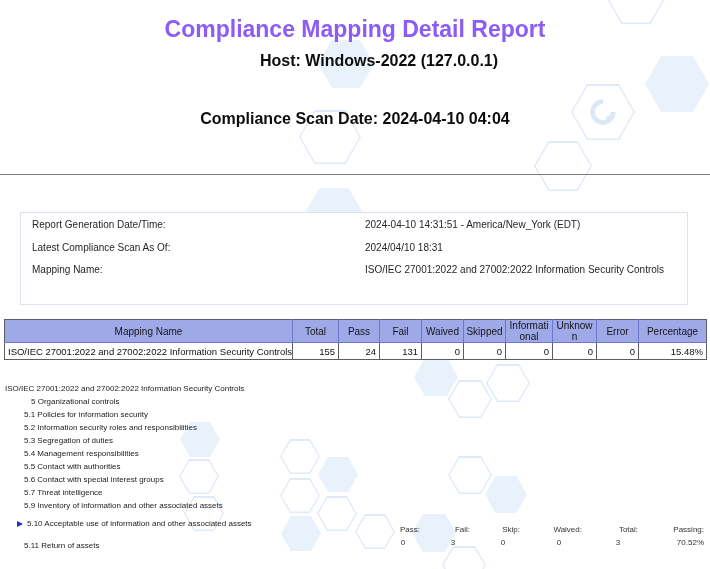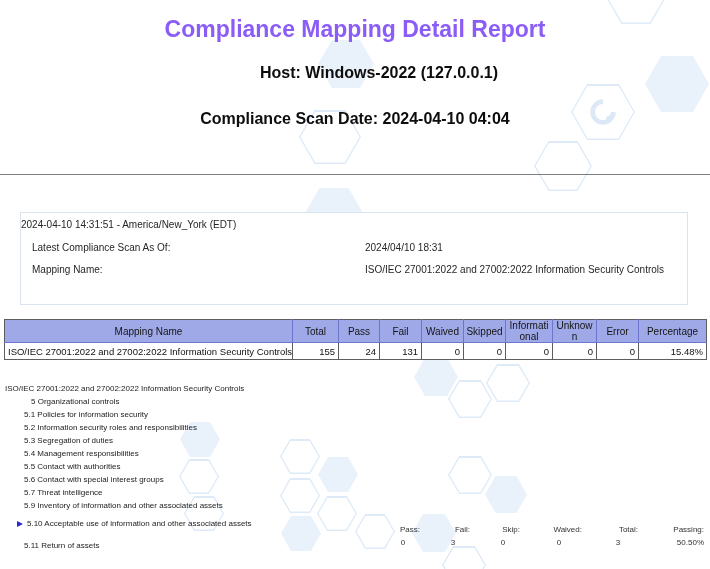--- a/index.html
+++ b/index.html
@@ -11,21 +11,21 @@
   .hex { position:absolute; clip-path:polygon(25% 0,75% 0,100% 50%,75% 100%,25% 100%,0 50%); z-index:0; }
   .hex.f { background:#e9f1fb; }
   .hex.o { background:#dfeaf8; }
   .hex.o i { position:absolute; inset:1.5px; clip-path:polygon(25% 0,75% 0,100% 50%,75% 100%,25% 100%,0 50%); background:#fff; display:block; }
 
   
   .report-title { position:absolute; z-index:1; top:16px; left:0; width:100%; text-align:center;
                   font-size:23px; font-weight:bold; color:#8b5cf6; }
   .sub-line { position:absolute; z-index:1; left:0; width:100%; text-align:center;
               font-size:16px; font-weight:bold; color:#0d0d0d; }
-  .host-line { top:64px;padding-left:48px; }
+  .host-line { top:52px;padding-left:48px; }
   .scan-line { top:110px; }
 
   .divider { position:absolute; z-index:1; top:174px; left:0; width:710px; height:0; border-top:1px solid #7d7d7d; }
 
   
   .info-panel { position:absolute; z-index:1; top:212px; left:20px; width:668px; height:93px;
                 background:#fff; border:1px solid #dbe4ee; }
   .info-row { display:flex; align-items:center; height:22.7px; font-size:10px; color:#262626; }
   .info-row .lbl { width:344px; padding-left:11px; }
   .info-row .val { flex:1; }
@@ -126,20 +126,21 @@
     </div>
 
   <div class="report-title">Compliance Mapping Detail Report</div>
   <div class="sub-line host-line">Host: Windows-2022 (127.0.0.1)</div>
   <div class="sub-line scan-line">Compliance Scan Date: 2024-04-10 04:04</div>
 
   <div class="divider"></div>
 
   <div class="info-panel">
     <div class="info-row">
+      <span class="lbl">Report Generation Date/Time:</span>
       <span class="val">2024-04-10 14:31:51 - America/New_York (EDT)</span>
     </div>
     <div class="info-row">
       <span class="lbl">Latest Compliance Scan As Of:</span>
       <span class="val">2024/04/10 18:31</span>
     </div>
     <div class="info-row">
       <span class="lbl">Mapping Name:</span>
       <span class="val">ISO/IEC 27001:2022 and 27002:2022 Information Security Controls</span>
     </div>
@@ -222,17 +223,17 @@
     <div class="stat">
       <span class="sl">Waived:</span>
       <span class="sv">0</span>
     </div>
     <div class="stat">
       <span class="sl">Total:</span>
       <span class="sv">3</span>
     </div>
     <div class="stat right">
       <span class="sl">Passing:</span>
-      <span class="sv">50.50%</span>
+      <span class="sv">70.52%</span>
     </div>
   </div>
 
 </div>
 
 </body></html>

